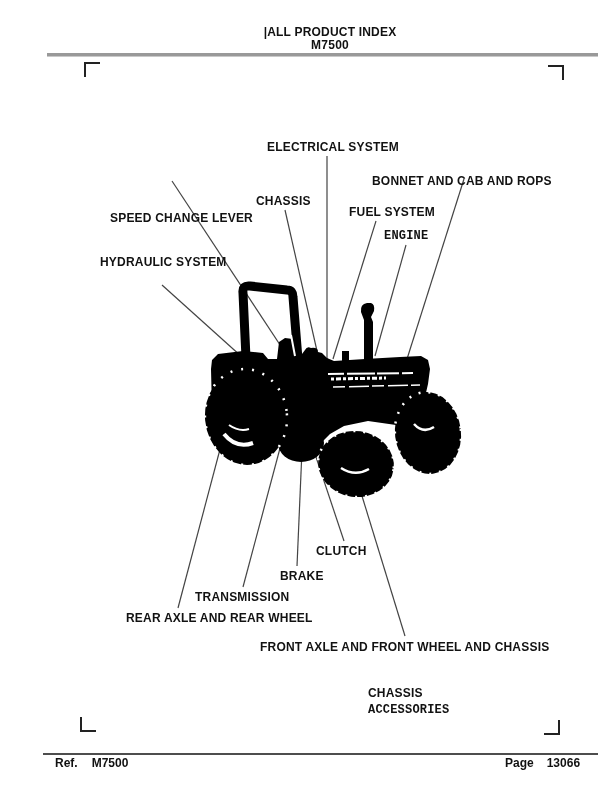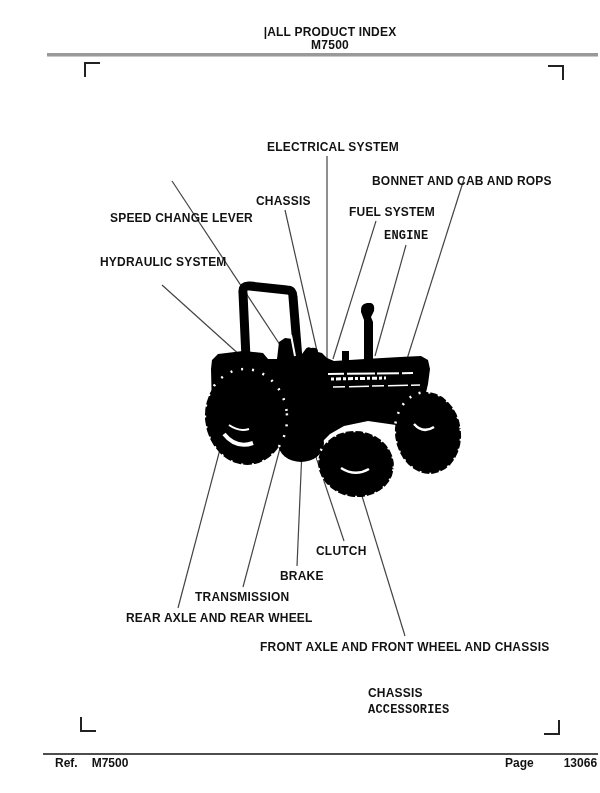--- a/index.html
+++ b/index.html
@@ -10,21 +10,21 @@
   .hdr-title{left:60px;top:25px;width:540px;text-align:center;
              font-size:12px;font-weight:bold;letter-spacing:.2px;}
   .hdr-model{left:60px;top:38px;width:540px;text-align:center;
              font-size:12px;font-weight:bold;letter-spacing:.3px;}
   .hdr-rule{left:47px;top:53px;width:551px;height:3px;background:#999;
             border-bottom:1px solid #c9c9c9;}
   .ftr-rule{left:43px;top:753px;width:555px;height:2px;background:#4d4d4d;}
   .ftr-left{left:55px;top:756px;font-size:12px;font-weight:bold;}
   .ftr-left .val{margin-left:14px;}
   .ftr-right{left:505px;top:756px;font-size:12px;font-weight:bold;}
-  .ftr-right .val{margin-left:30px;}
+  .ftr-right .val{margin-left:13px;}
   
   .crop{width:14px;height:13px;}
   .crop-tl{left:84px;top:62px;border-top:2px solid #222;border-left:2px solid #222;}
   .crop-tr{left:548px;top:65px;border-top:2px solid #222;border-right:2px solid #222;}
   .crop-bl{left:80px;top:717px;border-bottom:2px solid #222;border-left:2px solid #222;}
   .crop-br{left:544px;top:720px;border-bottom:2px solid #222;border-right:2px solid #222;}
   
   .callout{position:absolute;font-size:12px;font-weight:bold;letter-spacing:.2px;
            white-space:nowrap;color:#121212;}
   .lb-0{left:267px;top:140px;}   

